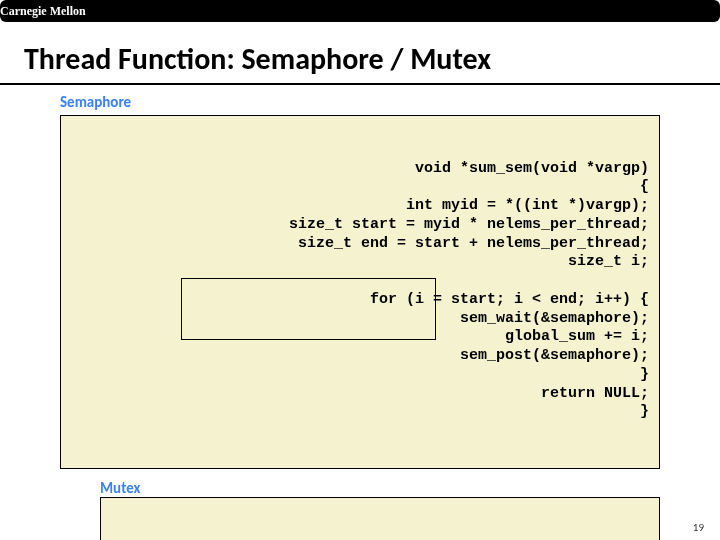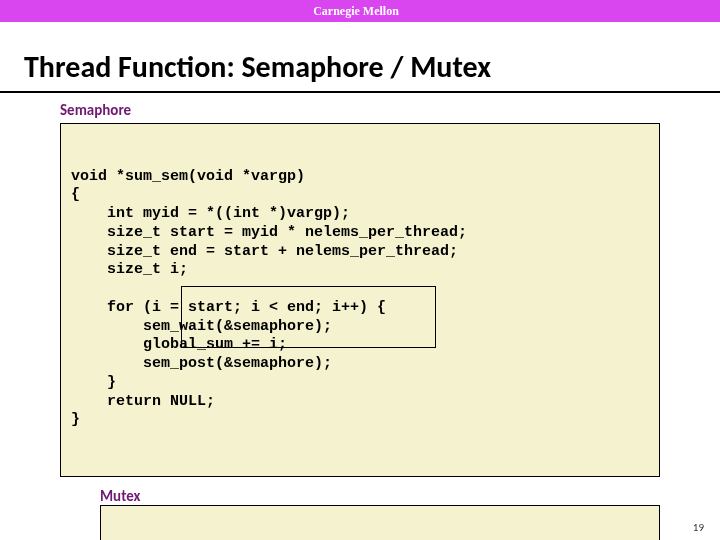--- a/index.html
+++ b/index.html
@@ -7,61 +7,63 @@
     width: 720px;
     height: 540px;
     background: #ffffff;
     font-family: Calibri, Arial, sans-serif;
     position: relative;
     overflow: hidden;
   }
   .topbar {
     width: 100%;
     height: 22px;
-    background: #d946ef;
-    text-align: center;
+    background: #000000;
+    text-align: left;
     padding-right: 8px;
+    border-radius: 6px;
   }
   .topbar span {
     color: #ffffff;
     font-size: 12px;
     font-weight: bold;
     line-height: 22px;
     font-family: Georgia, 'Times New Roman', serif;
   }
   .title {
     font-size: 30px;
     font-weight: bold;
     color: #000;
     padding: 10px 0 6px 24px;
     border-bottom: 2px solid #000;
-    margin: 16px 0 8px 0;
+    margin: 8px 0 8px 0;
   }
   .label {
     font-weight: bold;
     font-size: 15px;
-    color: #701a75;
+    color: #3b82f6;
   }
   .label-sem { margin-left: 60px; margin-bottom: 4px; }
   .label-mutex { margin-left: 100px; margin-top: 10px; margin-bottom: 0; }
   .codebox {
     background: #f5f2cf;
     border: 1.5px solid #000;
     font-family: 'Courier New', monospace;
     font-size: 15px;
     font-weight: bold;
     color: #000;
     white-space: pre;
     line-height: 1.25;
     position: relative;
   }
   .codebox-sem {
     margin-left: 60px;
     width: 600px;
     padding: 6px 10px 8px 10px;
+    text-align: right;
   }
   .codebox-mutex {
     margin-left: 100px;
     width: 560px;
     padding: 6px 10px 6px 10px;
   }
   .inner-outline {
     position: absolute;
     left: 120px;
     top: 162px;

